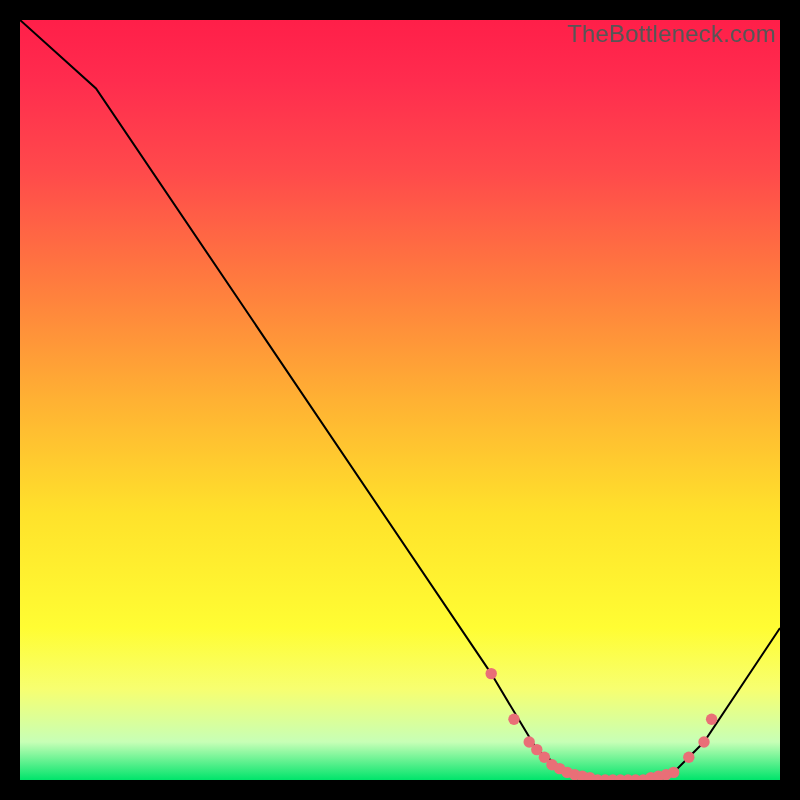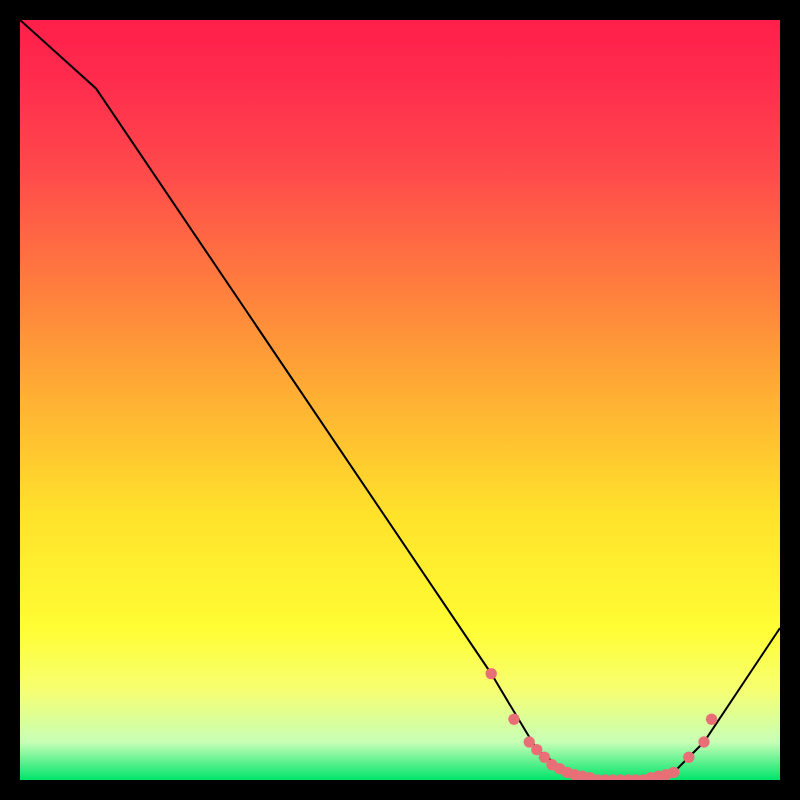--- a/index.html
+++ b/index.html
@@ -58,20 +58,21 @@
     width: 100%;
     height: 100%;
   }
 </style>
 </head>
 <body>
 
 <div class="outer">
   <div class="plot">
     <div class="gradient"></div>
+    <div class="watermark">TheBottleneck.com</div>
 
     <svg class="curve" viewBox="0 0 100 100" preserveAspectRatio="none">
       <g>
         <path id="curvePath" fill="none" stroke="#000" stroke-width="2" vector-effect="non-scaling-stroke" d="M0 0 L10 9 L62 86 L68 96 L72 99 L76 100 L80 100 L84 100 L86 99 L90 95 L100 80"></path>
       </g>
       <g id="markerGroup">
           <circle cx="62" cy="86" r="0.75" fill="#e96f77"></circle>
           <circle cx="65" cy="92" r="0.75" fill="#e96f77"></circle>
           <circle cx="67" cy="95" r="0.75" fill="#e96f77"></circle>
           <circle cx="68" cy="96" r="0.75" fill="#e96f77"></circle>

